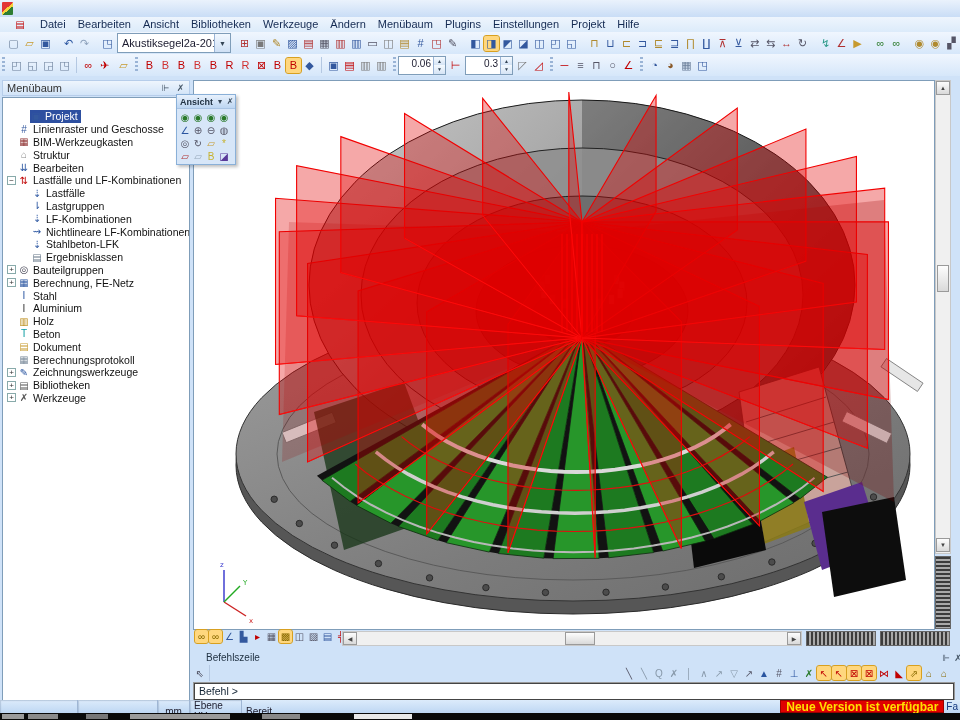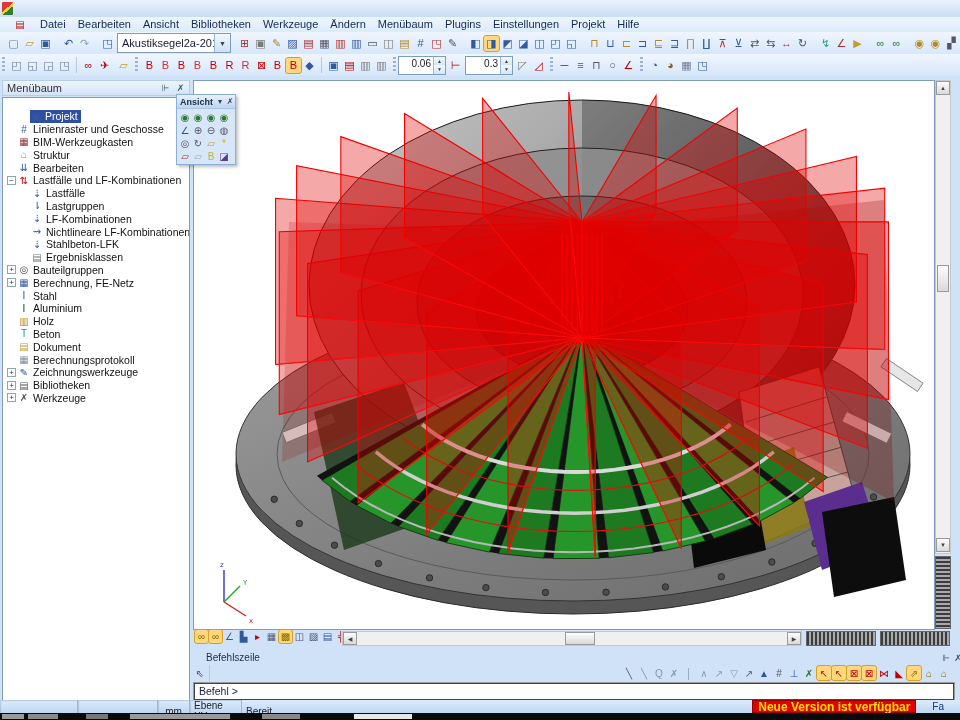--- a/index.html
+++ b/index.html
@@ -65,21 +65,21 @@
   #cmdhdr .t{flex:1;font-size:10px;color:#234}
   #cmdhdr .pbtn{width:12px;font-size:9px;color:#456;text-align:center}
   #cmdtools{left:0;top:14px;width:758px;height:18px;display:flex;align-items:center}
   #cmdtools .ti{width:14px;height:14px;font-size:10px}
   #snaps{margin-left:auto;display:flex;gap:1px}
   #cmdinput{left:1px;top:33px;width:754px;height:15px;background:#fff;border:1px solid #444;outline:1px solid #999;font-size:10.5px;line-height:15px;padding-left:4px;color:#123}
   
   #status{left:0;top:700px;width:960px;height:13px;background:linear-gradient(#dcebfb,#bed7f3);display:flex;align-items:stretch;font-size:10px;color:#223;overflow:hidden}
   .sfield{border-right:1px solid #9fb6d4;box-shadow:inset 1px 1px 1px rgba(120,140,170,.35);display:flex;align-items:center;padding:11px 4px;box-sizing:border-box}
   #updbadge{margin-left:auto;background:#e00000;border:1px solid #900;color:#ffe000;font-weight:bold;font-size:12px;display:flex;align-items:center;padding:0 5px}
-  #partial{padding:0 16px;color:#15387f;display:flex;align-items:center}
+  #partial{padding:0 2px;color:#15387f;display:flex;align-items:center}
   
   #taskbar{left:0;top:713px;width:960px;height:7px;background:#0a0a0a}
   #taskbar div{position:absolute;top:1px;height:5px}
 </style>
 </head>
 <body>
 
 <div id="titlebar" class="abs">
   <div id="applogo" class="abs"></div>
 </div>

